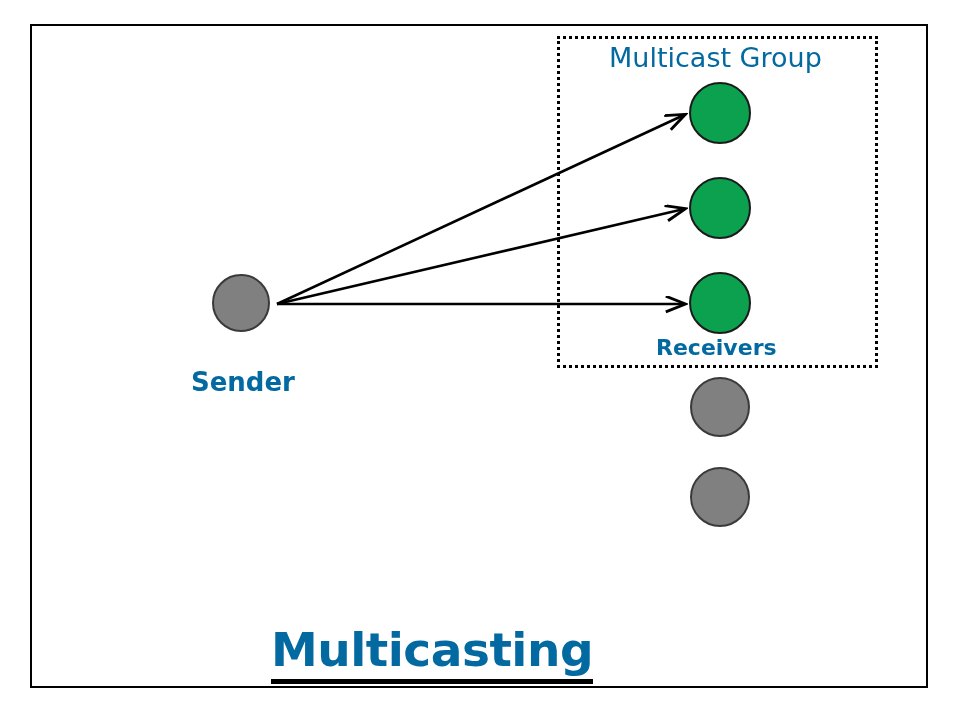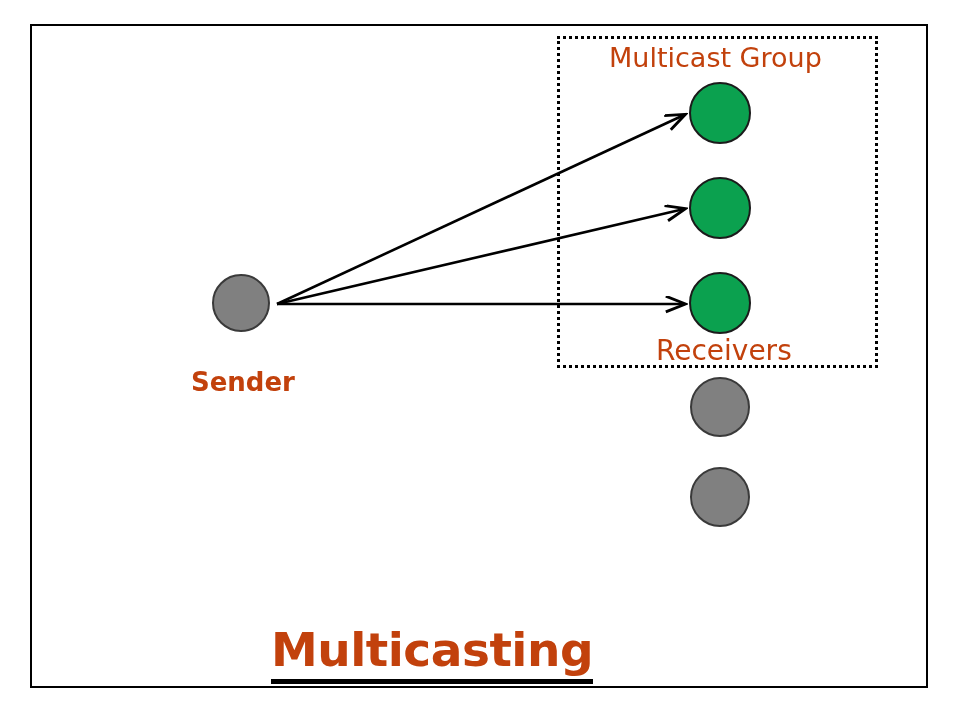--- a/index.html
+++ b/index.html
@@ -32,33 +32,34 @@
     left: 557px;
     top: 36px;
     width: 321px;
     height: 332px;
     border: 3px dotted #000000;
     box-sizing: border-box;
     background: transparent;
   }
   .label {
     position: absolute;
-    color: #c2410c;
+    color: #0369a1;
     white-space: nowrap;
     line-height: 1;
   }
   #group-label {
     left: 609px;
     top: 44px;
     font-size: 27px;
   }
   #receivers-label {
     left: 656px;
     top: 337px;
-    font-size: 28px;
+    font-size: 22px;
+    font-weight: bold;
   }
   #sender-label {
     left: 191px;
     top: 369px;
     font-size: 26px;
     font-weight: bold;
   }
   #title {
     left: 0px;
     top: 626px;

